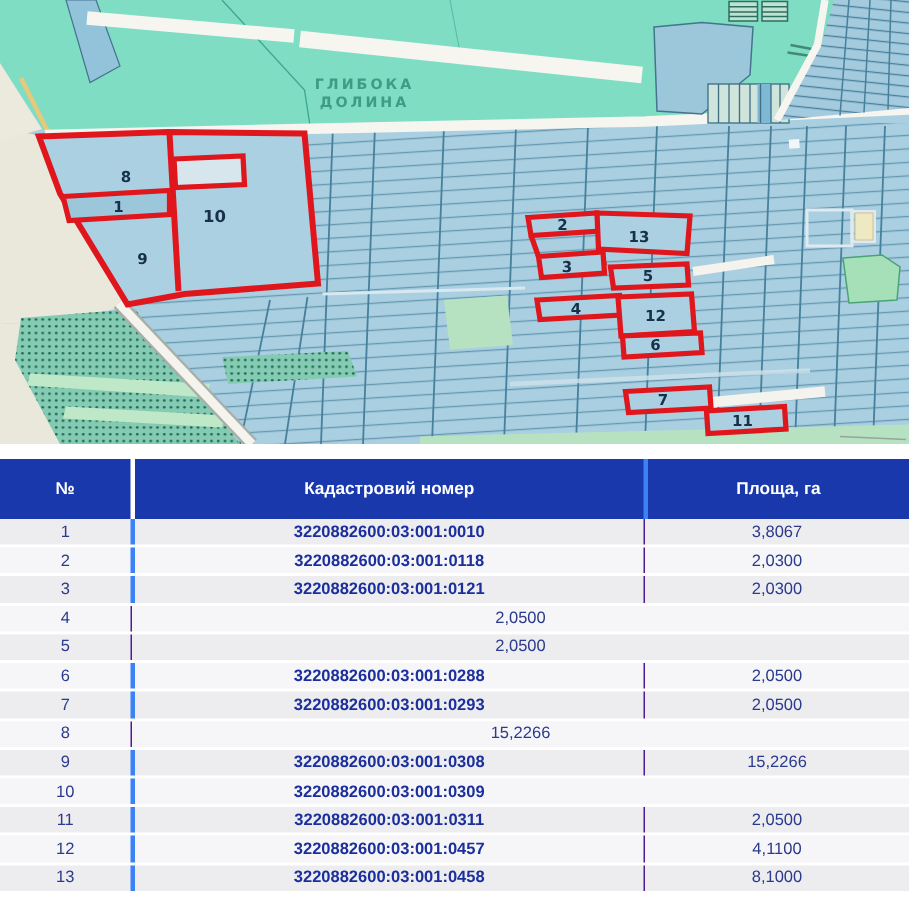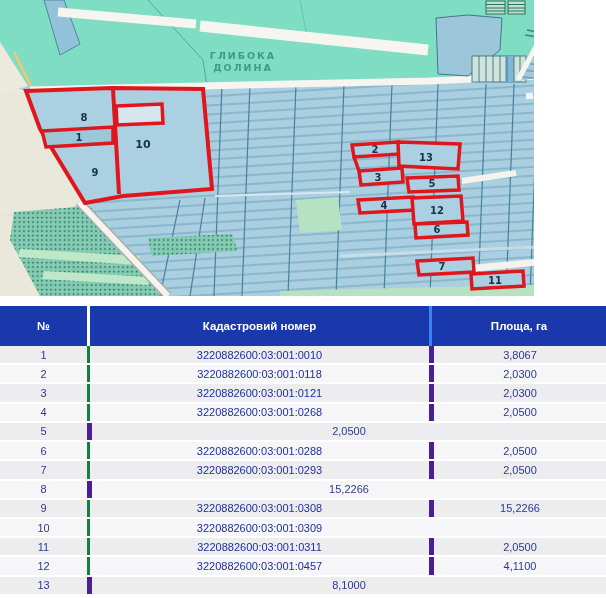--- a/index.html
+++ b/index.html
@@ -1,30 +1,30 @@
 <!DOCTYPE html>
 <html><head>
 <meta charset="utf-8">
 <style>
   html,body{margin:0;padding:0;background:#fff;}
   body{width:606px;height:598px;overflow:hidden;font-family:"Liberation Sans",sans-serif;position:relative;}
-  .map-wrap{width:534px;height:296px;overflow:hidden;background:#fde047;text-decoration:underline;}
+  .map-wrap{width:606px;height:296px;overflow:hidden;background:#fde047;text-decoration:underline;}
   .map-wrap svg{display:block;}
   .tbl{margin-top:10px;width:606px;}
   .thead{display:flex;height:40px;background:#1838ac;}
   .thead .hc{display:flex;align-items:center;justify-content:center;color:#fff;font-weight:bold;font-size:11.5px;}
   .hc1{width:87px;}
   .hc2{width:339px;border-left:3px solid #fff;}
   .hc3{flex:1;border-left:3px solid #3b82f6;}
   .trow{display:flex;height:19.23px;box-sizing:border-box;border-bottom:2px solid #fff;background:#ededf0;}
   .trow.alt{background:#f6f6f8;}
   .trow .bc{display:flex;align-items:center;justify-content:center;font-size:11px;color:#2b3a8c;}
   .bc.c1{width:87px;}
-  .bc.c2{width:339px;border-left:3px solid #15803d;font-weight:normal;color:#1b2f9c;}
-  .bc.c3{flex:1;border-left:5px solid #4c1d95;}
+  .bc.c2{width:339px;border-left:3px solid #3b82f6;font-weight:bold;color:#1b2f9c;}
+  .bc.c3{flex:1;border-left:1px solid #4c1d95;}
   .parcel-label{font-family:"DejaVu Sans",sans-serif;font-size:10px;font-weight:bold;fill:#17314b;}
   .place-label{font-family:"DejaVu Sans",sans-serif;font-size:9.5px;font-weight:bold;fill:#3e9b85;letter-spacing:2px;}
 </style>
 </head>
 <body>
 
 <div class="map-wrap">
 <svg width="606" height="296" viewBox="0 0 606 296" xmlns="http://www.w3.org/2000/svg">
   <defs>
     <pattern id="strips" width="12" height="9" patternUnits="userSpaceOnUse" patternTransform="rotate(-3.5)">
@@ -205,21 +205,20 @@
     <div class="bc c2">3220882600:03:001:0118</div>
     <div class="bc c3">2,0300</div>
   </div>
       <div class="trow">
     <div class="bc c1">3</div>
     <div class="bc c2">3220882600:03:001:0121</div>
     <div class="bc c3">2,0300</div>
   </div>
       <div class="trow alt">
     <div class="bc c1">4</div>
-    <div class="bc c2">3220882600:03:001:0268</div>
     <div class="bc c3">2,0500</div>
   </div>
       <div class="trow">
     <div class="bc c1">5</div>
     <div class="bc c3">2,0500</div>
   </div>
       <div class="trow alt">
     <div class="bc c1">6</div>
     <div class="bc c2">3220882600:03:001:0288</div>
     <div class="bc c3">2,0500</div>
@@ -247,16 +246,17 @@
     <div class="bc c2">3220882600:03:001:0311</div>
     <div class="bc c3">2,0500</div>
   </div>
       <div class="trow alt">
     <div class="bc c1">12</div>
     <div class="bc c2">3220882600:03:001:0457</div>
     <div class="bc c3">4,1100</div>
   </div>
       <div class="trow">
     <div class="bc c1">13</div>
+    <div class="bc c2">3220882600:03:001:0458</div>
     <div class="bc c3">8,1000</div>
   </div>
     </div>
 </div>
 
 </body></html>

